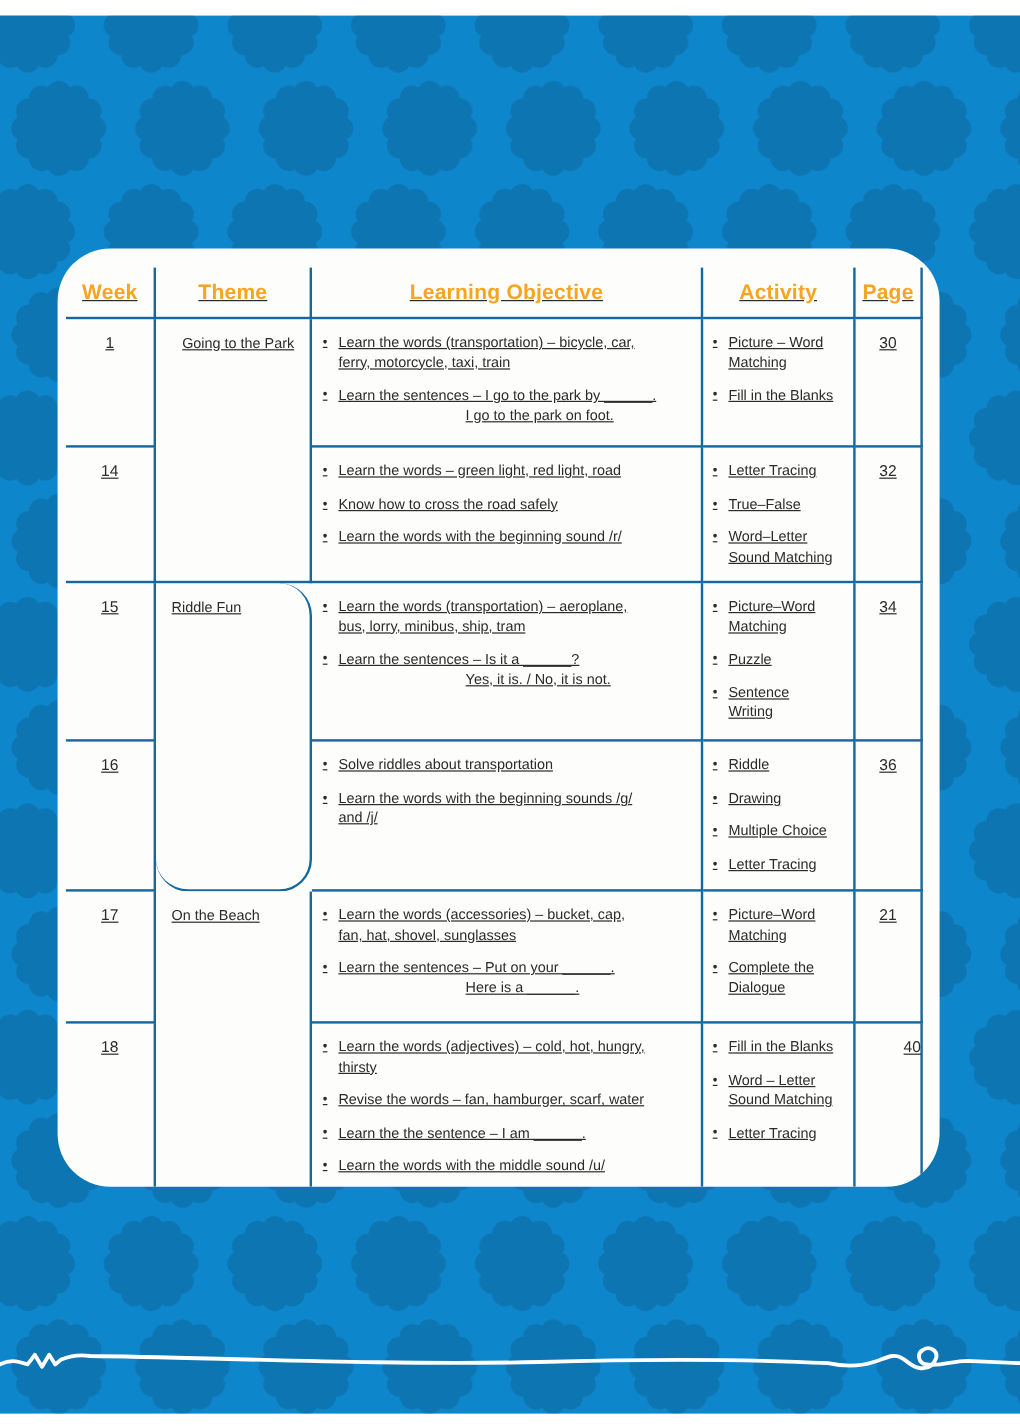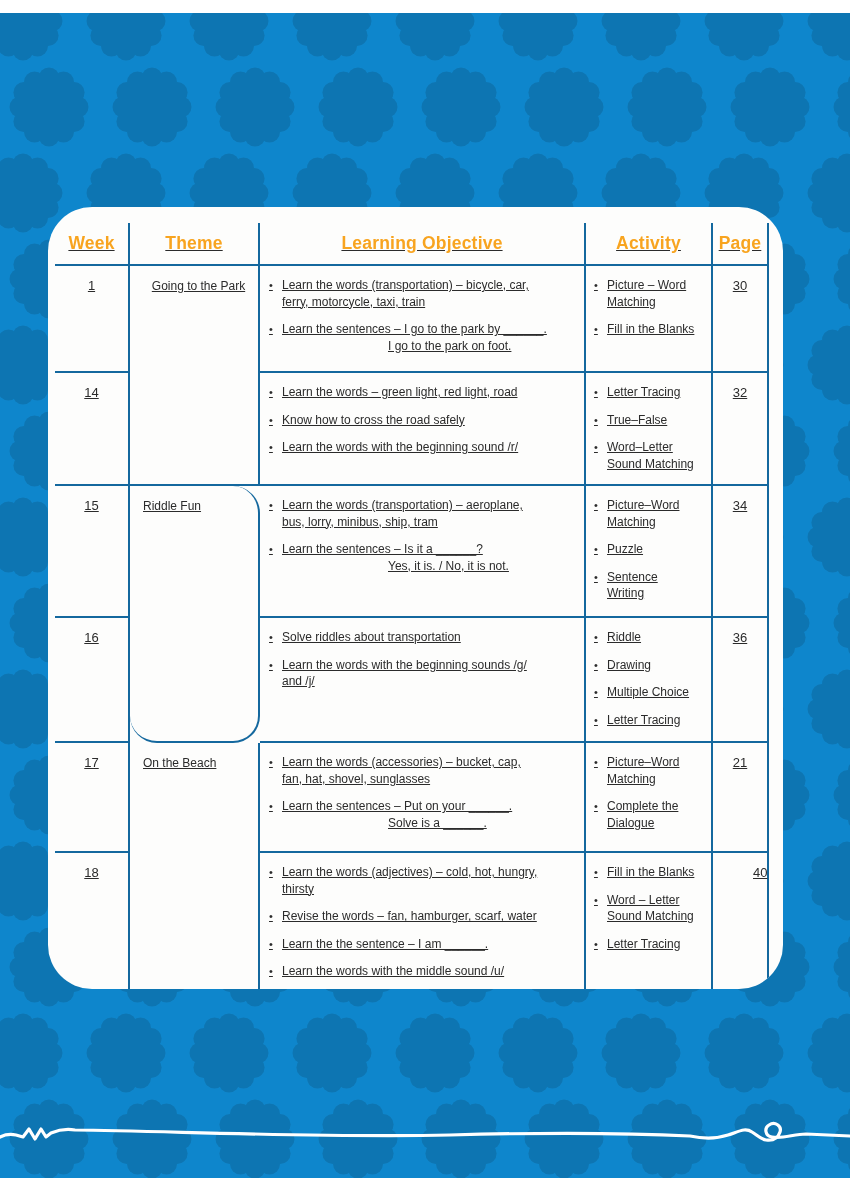--- a/index.html
+++ b/index.html
@@ -198,21 +198,21 @@
       <div class="c pagenum" style="grid-area: 5 / 5;">36</div>
       <div class="c week" style="grid-area: 6 / 1;">17</div>
       <div class="c theme nb" style="grid-area: 6 / 2 / span 2;">On the Beach</div>
       <div class="c obj" style="grid-area: 6 / 3;">
         <div class="li">
           <span class="b">•</span>
           <span class="t">Learn the words (accessories) – bucket, cap,<br>fan, hat, shovel, sunglasses</span>
         </div>
         <div class="li">
           <span class="b">•</span>
-          <span class="t">Learn the sentences – Put on your ______.<span class="cont">Solve is a ______.</span></span>
+          <span class="t">Learn the sentences – Put on your ______.<span class="cont">Here is a ______.</span></span>
         </div>
       </div>
       <div class="c act" style="grid-area: 6 / 4;">
         <div class="li">
           <span class="b">•</span>
           <span class="t">Picture–Word<br>Matching</span>
         </div>
         <div class="li">
           <span class="b">•</span>
           <span class="t">Complete the<br>Dialogue</span>

